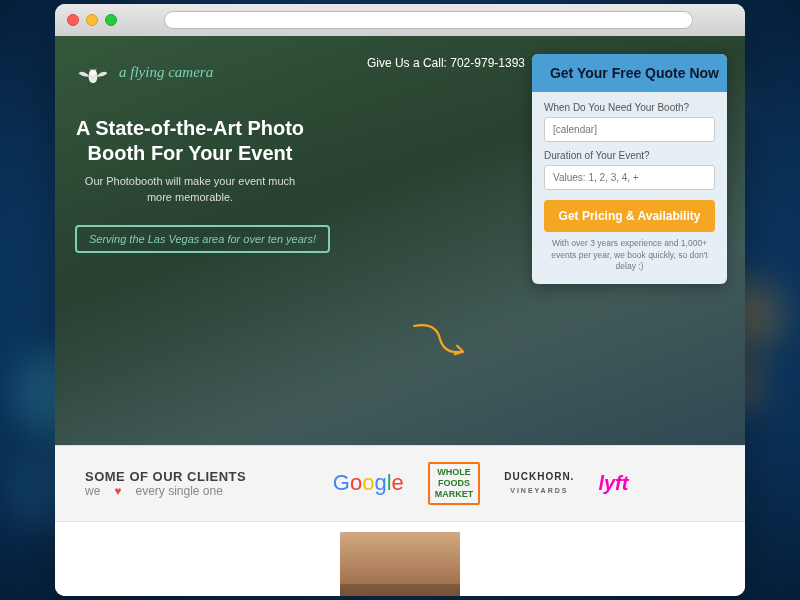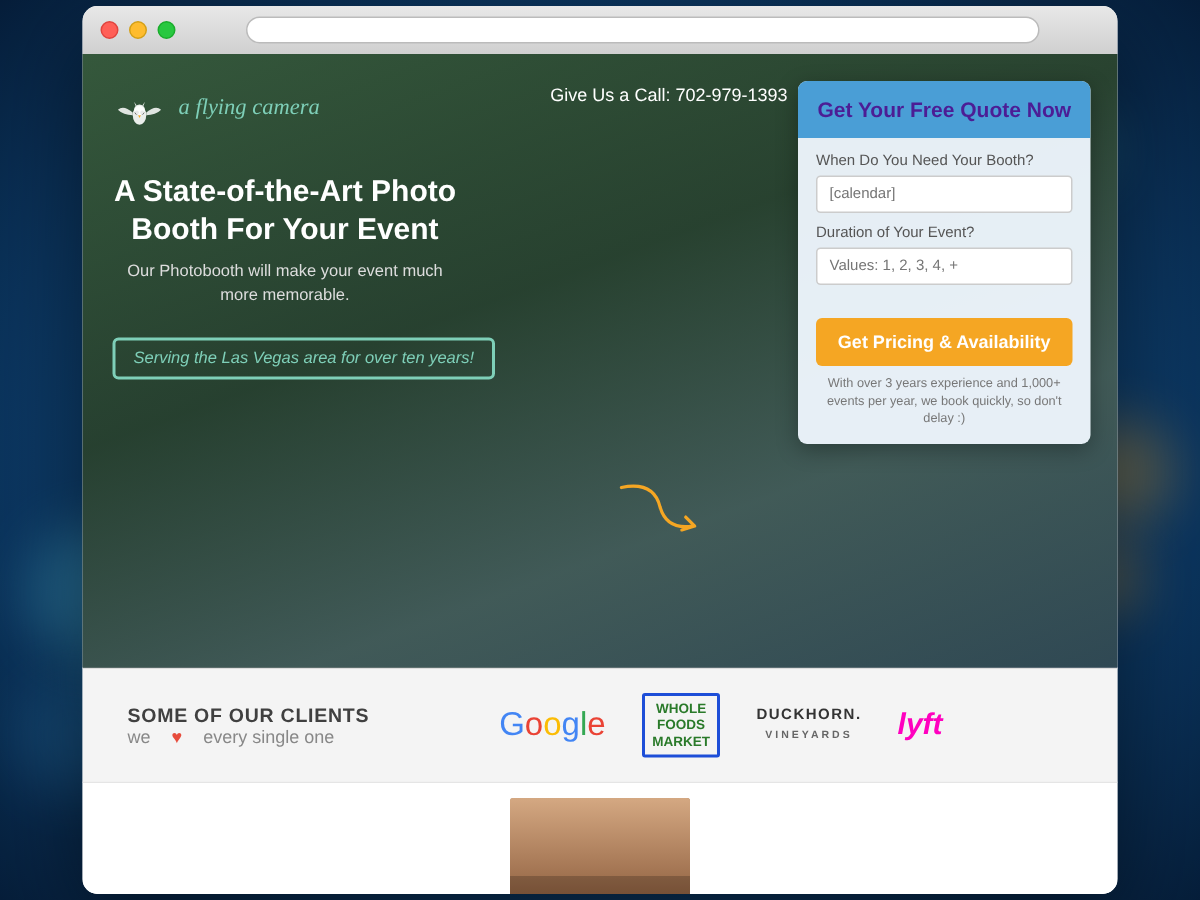--- a/index.html
+++ b/index.html
@@ -177,22 +177,22 @@
       top: 18px;
       width: 195px;
       background: rgba(240,248,255,0.95);
       border-radius: 6px;
       overflow: hidden;
       z-index: 3;
       box-shadow: 0 4px 15px rgba(0,0,0,0.3);
     }
     .form-header {
       background: #4a9ed6;
-      color: #4c1d95;
-      text-align: center;
+      color: #0f172a;
+      text-align: right;
       font-size: 14px;
       font-weight: 700;
       padding: 10px 8px;
       line-height: 1.3;
     }
     .form-body {
       padding: 10px 12px 12px;
     }
     .form-label {
       font-size: 10px;
@@ -214,21 +214,21 @@
     .cta-button {
       width: 100%;
       background: #f5a623;
       color: #fff;
       border: none;
       border-radius: 4px;
       padding: 9px 6px;
       font-size: 12px;
       font-weight: 700;
       cursor: pointer;
-      margin-top: 14px;
+      margin-top: 2px;
     }
 
     .form-disclaimer {
       font-size: 8.5px;
       color: #777;
       text-align: center;
       margin-top: 6px;
       line-height: 1.3;
     }
 
@@ -278,21 +278,21 @@
     .google-logo span:nth-child(5) { color: #34A853; }
     .google-logo span:nth-child(6) { color: #EA4335; }
 
     .whole-foods-logo {
       font-size: 9px;
       font-weight: 800;
       color: #2a7a2a;
       text-align: center;
       line-height: 1.2;
       text-transform: uppercase;
-      border: 2px solid #1d4ed8;
+      border: 2px solid #f97316;
       padding: 3px 5px;
       border-radius: 2px;
     }
     .duckhorn-logo {
       font-size: 10px;
       font-weight: 800;
       color: #333;
       text-transform: uppercase;
       letter-spacing: 1px;
       text-align: center;

